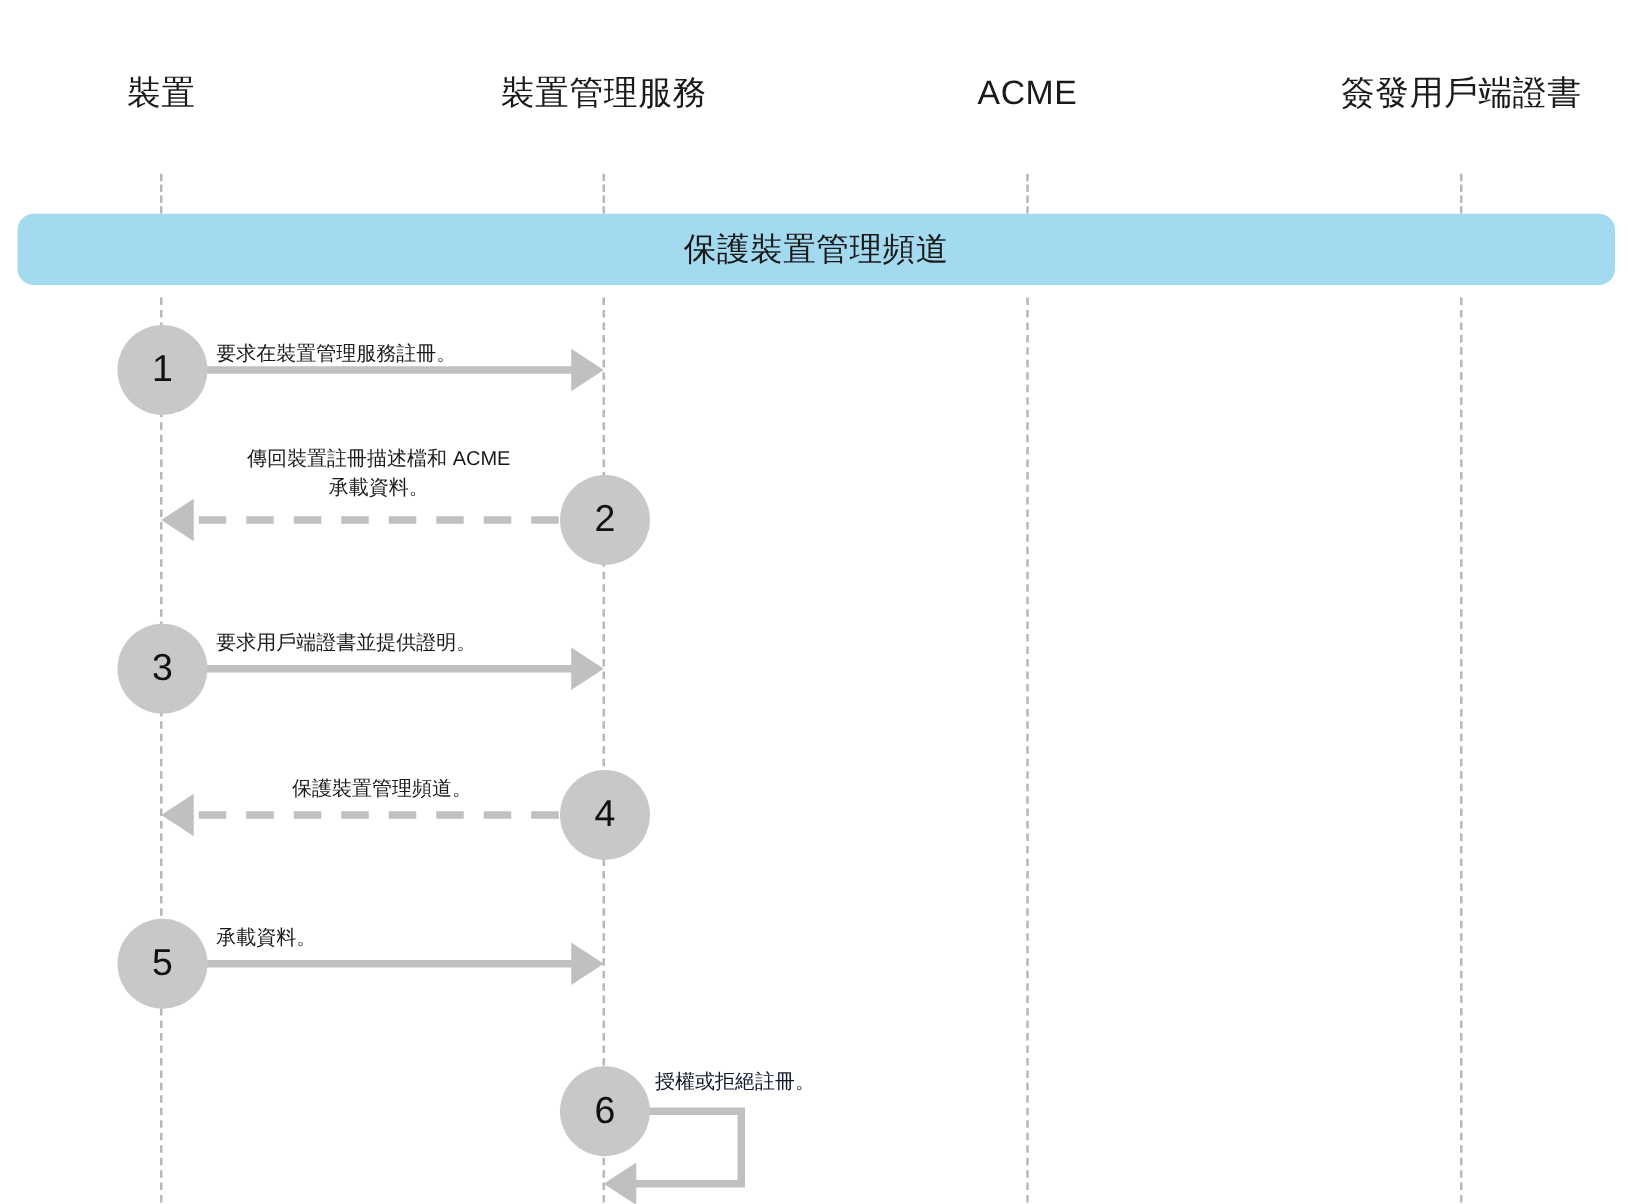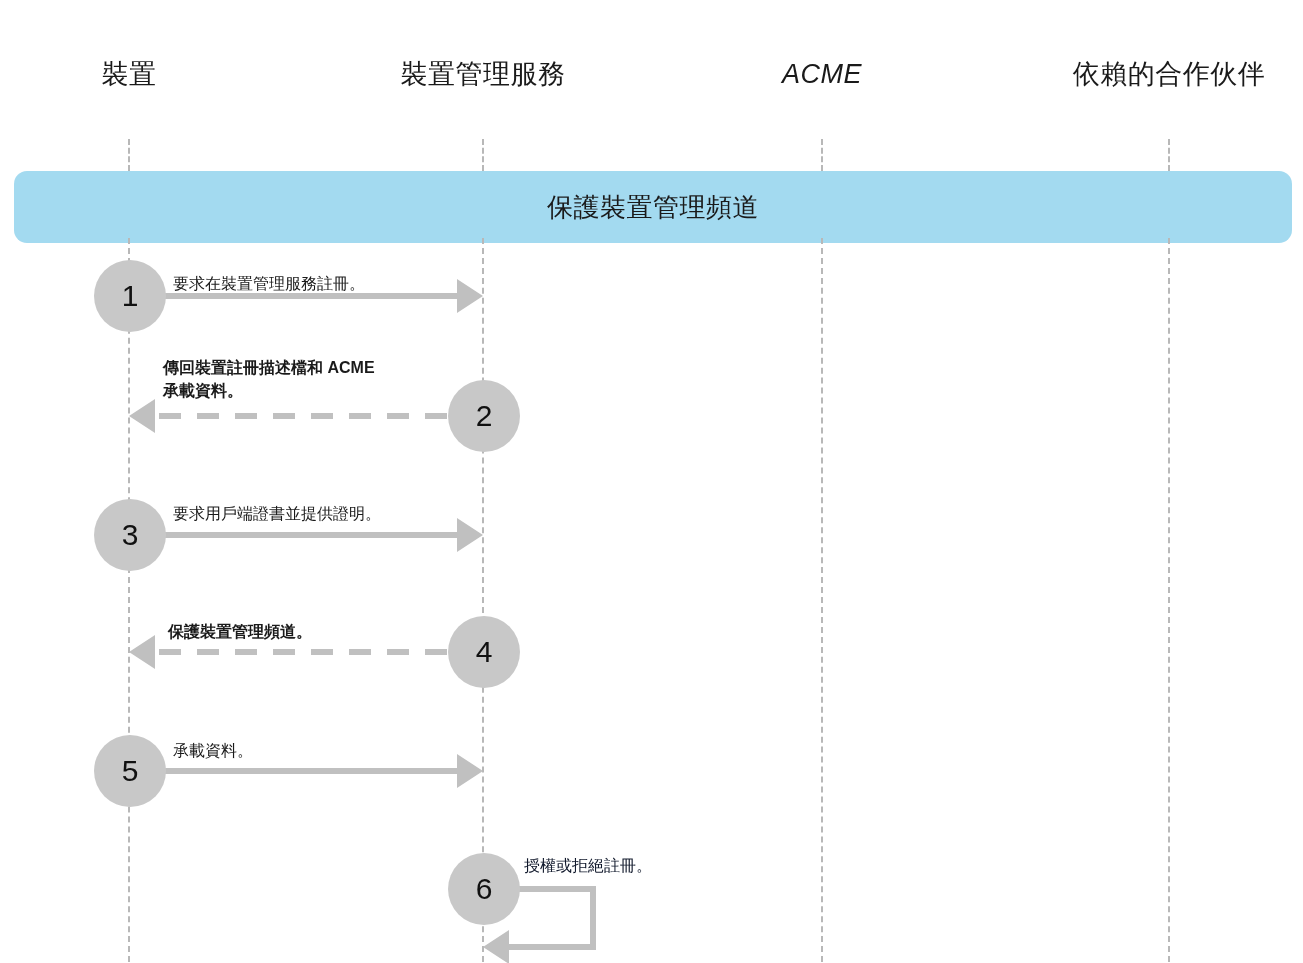--- a/index.html
+++ b/index.html
@@ -59,52 +59,52 @@
     box-sizing: border-box;
   }
   .msg-label {
     position: absolute;
     font-size: 16px;
     line-height: 1.42;
     color: #1a1a1a;
     white-space: pre-line;
   }
   .msg-label.align-left  { text-align: left; }
-  .msg-label.align-right { text-align: left; font-weight: bold; }
+  .msg-label.align-right { text-align: center; }
   svg.arrow-layer {
     position: absolute;
     left: 0;
     top: 0;
     width: 1303px;
     height: 963px;
     pointer-events: none;
     overflow: visible;
   }
   .arrow-shape { fill: #c0c0c0; }
 </style>
 </head>
 <body>
 
 <div id="diagram-root">
 
   <div id="lifeline-headers">
       <div class="lifeline-header" style="left: 129px; top: 34px; color: rgb(26, 26, 26);">裝置</div>
       <div class="lifeline-header" style="left: 483px; top: 34px; color: rgb(26, 26, 26); text-align: center;">裝置管理服務</div>
-      <div class="lifeline-header" style="left: 822px; top: 34px; color: rgb(26, 26, 26); font-style: italic;">ACME</div>
-      <div class="lifeline-header" style="left: 1169px; top: 34px; color: rgb(26, 26, 26);">依賴的合作伙伴</div>
+      <div class="lifeline-header" style="left: 822px; top: 34px; color: rgb(26, 26, 26);">ACME</div>
+      <div class="lifeline-header" style="left: 1169px; top: 34px; color: rgb(26, 26, 26);">簽發用戶端證書</div>
     </div>
 
   <div id="lifeline-lines-top">
       <div class="lifeline-line" style="left: 128px; top: 112px; height: 32px; border-left-color: rgb(184, 184, 184);"></div>
       <div class="lifeline-line" style="left: 482px; top: 112px; height: 32px; border-left-color: rgb(184, 184, 184);"></div>
       <div class="lifeline-line" style="left: 821px; top: 112px; height: 32px; border-left-color: rgb(184, 184, 184);"></div>
       <div class="lifeline-line" style="left: 1168px; top: 112px; height: 32px; border-left-color: rgb(184, 184, 184);"></div>
     </div>
 
-  <div class="phase-banner" id="phase-banner" style="left: 14px; top: 144px; width: 1278px; height: 72px; background: rgb(163, 218, 240);">
+  <div class="phase-banner" id="phase-banner" style="left: 14px; top: 144px; width: 1278px; height: 57px; background: rgb(163, 218, 240);">
     <span class="phase-banner-label">保護裝置管理頻道</span>
   </div>
 
   <div id="lifeline-lines-bottom">
       <div class="lifeline-line" style="left: 128px; top: 211px; height: 744px; border-left-color: rgb(184, 184, 184);"></div>
       <div class="lifeline-line" style="left: 482px; top: 211px; height: 744px; border-left-color: rgb(184, 184, 184);"></div>
       <div class="lifeline-line" style="left: 821px; top: 211px; height: 744px; border-left-color: rgb(184, 184, 184);"></div>
       <div class="lifeline-line" style="left: 1168px; top: 211px; height: 744px; border-left-color: rgb(184, 184, 184);"></div>
     </div>
 
@@ -129,19 +129,19 @@
       <div class="step-circle" style="left: 94px; top: 472px; width: 72px; height: 72px; background: rgb(200, 200, 200);">3</div>
       <div class="step-circle" style="left: 448px; top: 589px; width: 72px; height: 72px; background: rgb(200, 200, 200);">4</div>
       <div class="step-circle" style="left: 94px; top: 708px; width: 72px; height: 72px; background: rgb(200, 200, 200);">5</div>
       <div class="step-circle" style="left: 448px; top: 826px; width: 72px; height: 72px; background: rgb(200, 200, 200);">6</div>
     </div>
 
   <div id="msg-labels">
       <div class="msg-label align-left" style="left: 173px; top: 246px; color: rgb(26, 26, 26);">要求在裝置管理服務註冊。</div>
       <div class="msg-label align-right" style="left: 163px; top: 330px; width: 280px; color: rgb(26, 26, 26);">傳回裝置註冊描述檔和 ACME
 承載資料。</div>
-      <div class="msg-label align-left" style="left: 173px; top: 477px; color: rgb(26, 26, 26); font-family: Liberation Mono, monospace;">要求用戶端證書並提供證明。</div>
+      <div class="msg-label align-left" style="left: 173px; top: 477px; color: rgb(26, 26, 26);">要求用戶端證書並提供證明。</div>
       <div class="msg-label align-right" style="left: 168px; top: 594px; width: 275px; color: rgb(26, 26, 26);">保護裝置管理頻道。</div>
       <div class="msg-label align-left" style="left: 173px; top: 713px; color: rgb(26, 26, 26);">承載資料。</div>
       <div class="msg-label align-left" style="left: 524px; top: 828px; color: #0f172a;">授權或拒絕註冊。</div>
     </div>
 
 </div>
 
 </body></html>

